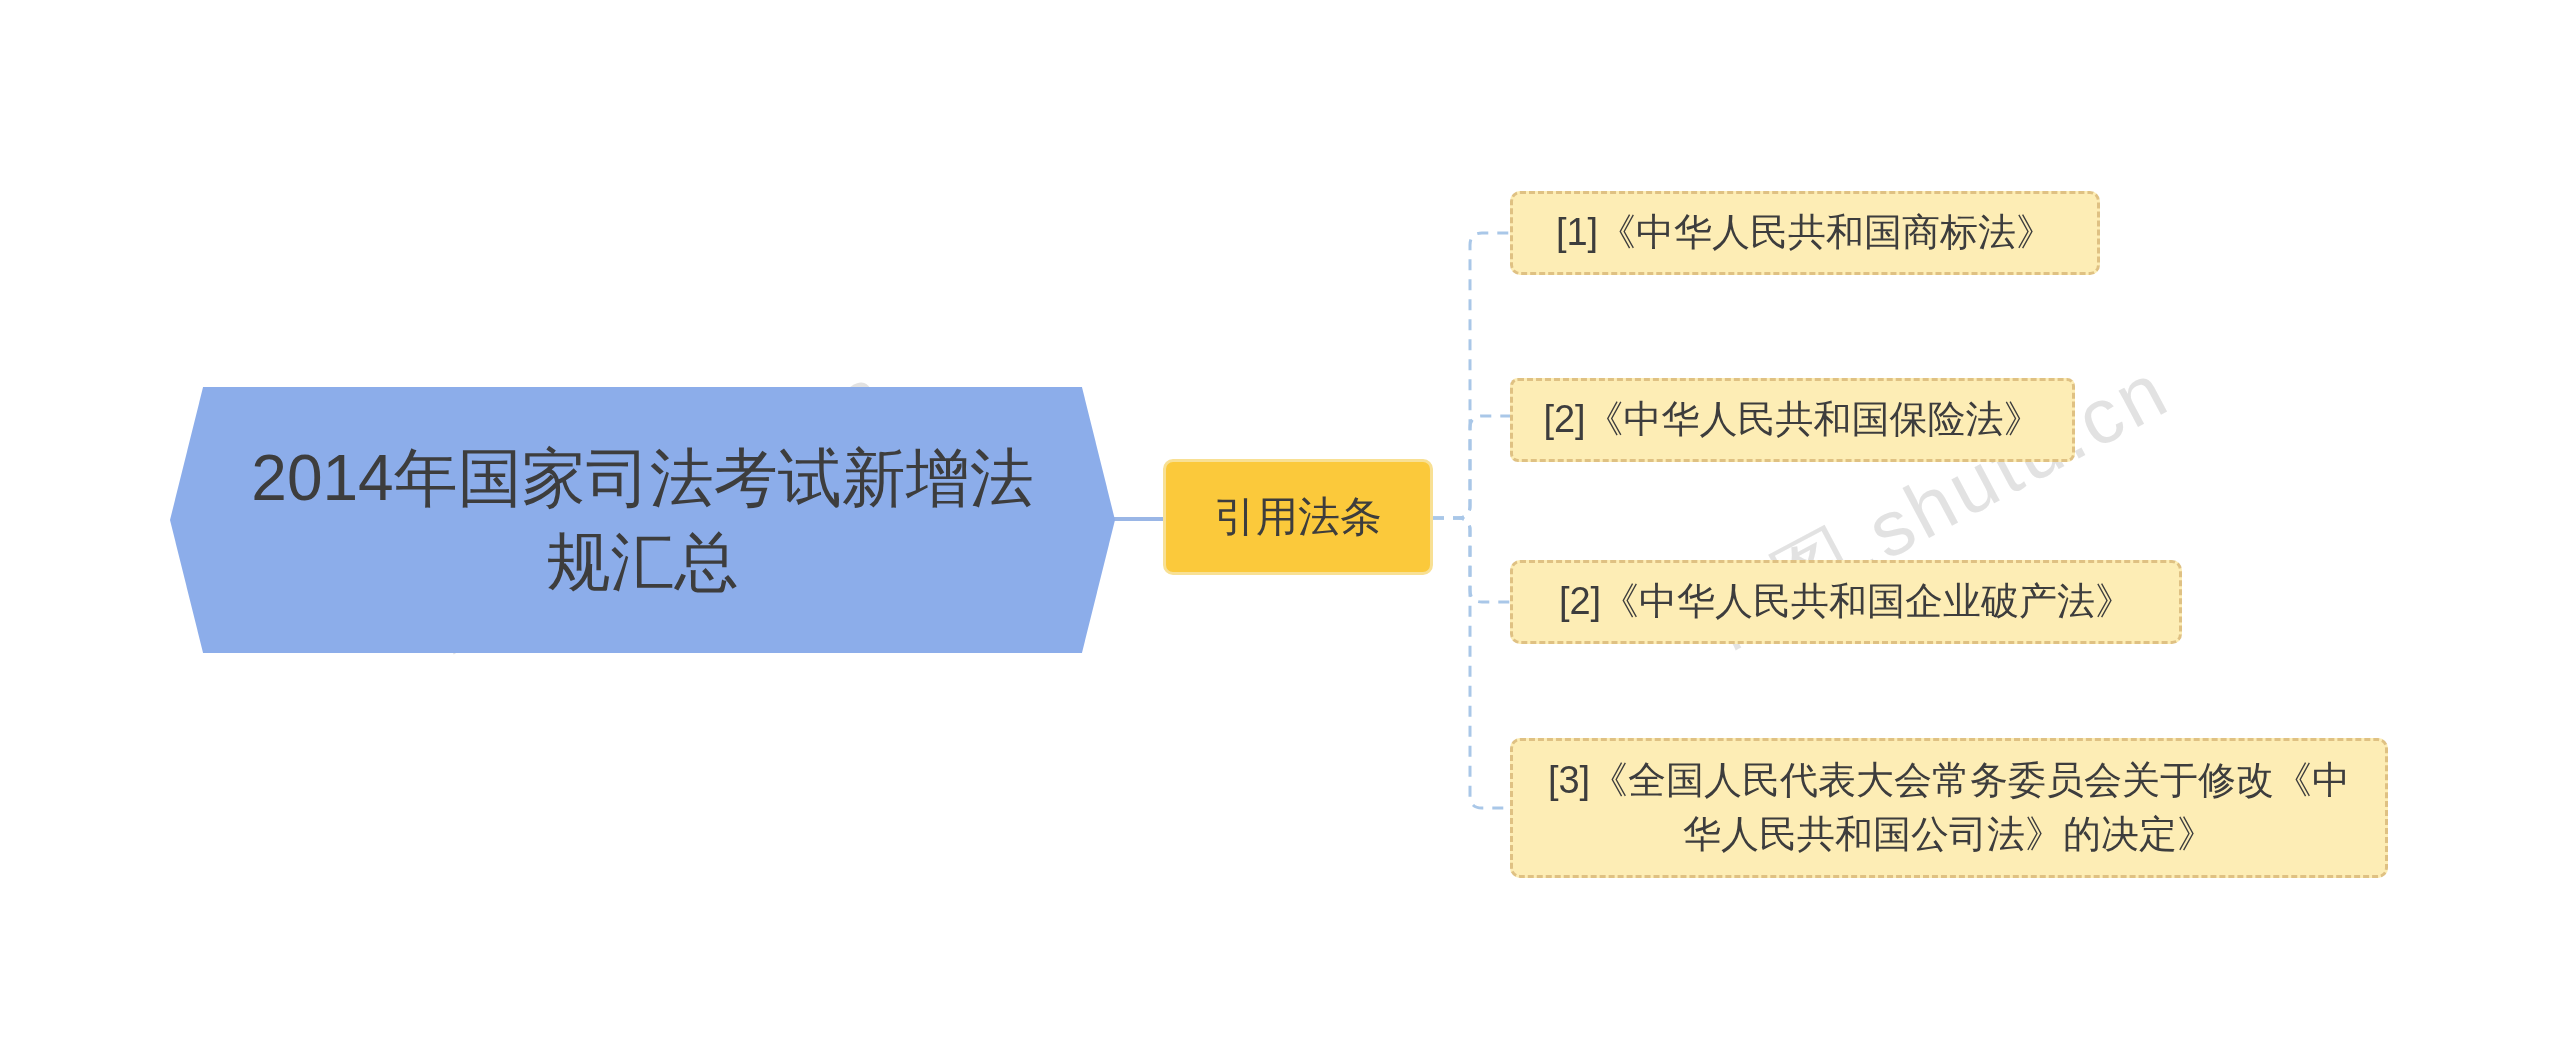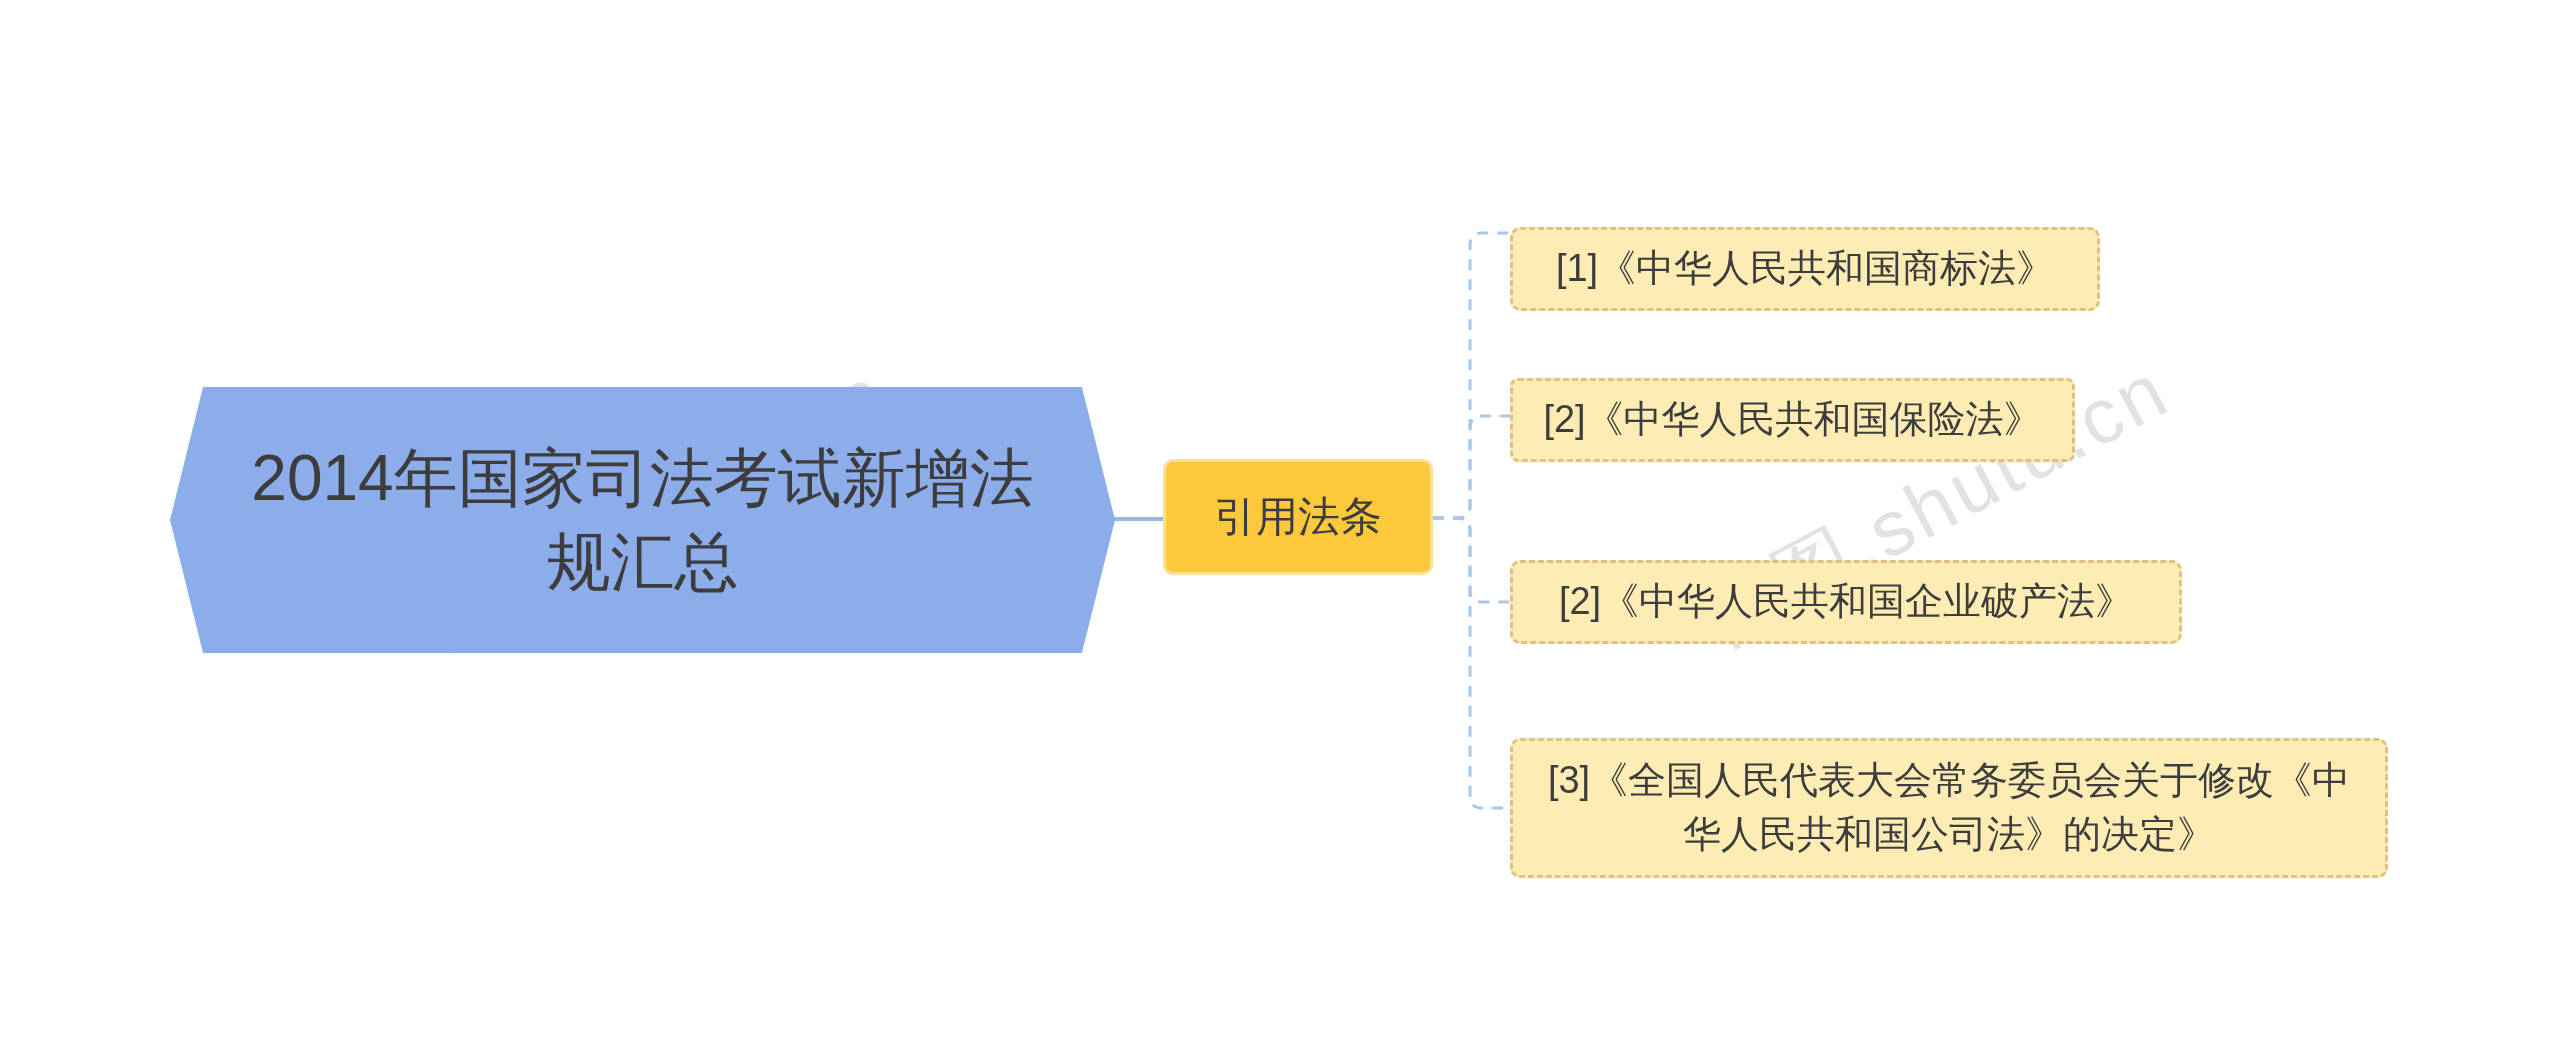--- a/index.html
+++ b/index.html
@@ -82,21 +82,21 @@
     position: absolute;
     background: var(--child-fill, #fdedb5);
     border: 3px dashed var(--child-border, #dfc183);
     border-radius: 10px;
     display: flex; align-items: center; justify-content: center;
     text-align: center;
     font-size: 38px; line-height: 1.42;
     padding: 0 26px;
     cursor: pointer;
   }
-  .child-1 { left: 1510px; top: 191px; width: 590px; height: 84px; margin-top: 36px;  }
+  .child-1 { left: 1510px; top: 191px; width: 590px; height: 84px;  }
   .child-2 { left: 1510px; top: 378px; width: 565px; height: 84px; border-radius: 8px;  }
   .child-3 { left: 1510px; top: 560px; width: 672px; height: 84px;  }
   .child-4 { left: 1510px; top: 738px; width: 878px; height: 140px; }
 </style>
 </head>
 <body>
 
 <div class="canvas">
 
   <div class="watermark w1">树图.shutu.cn</div>

